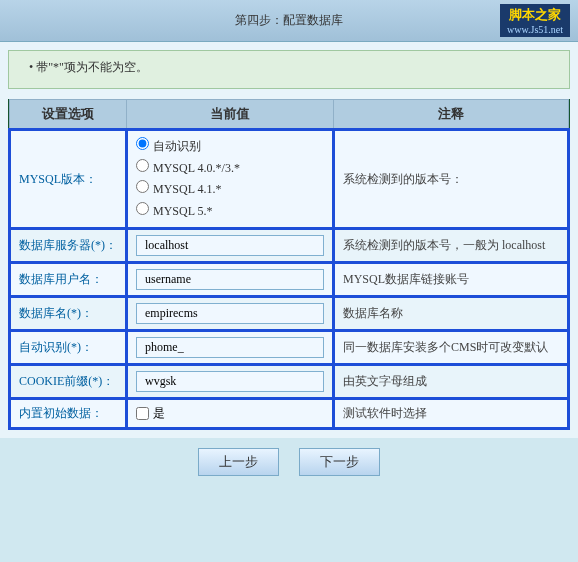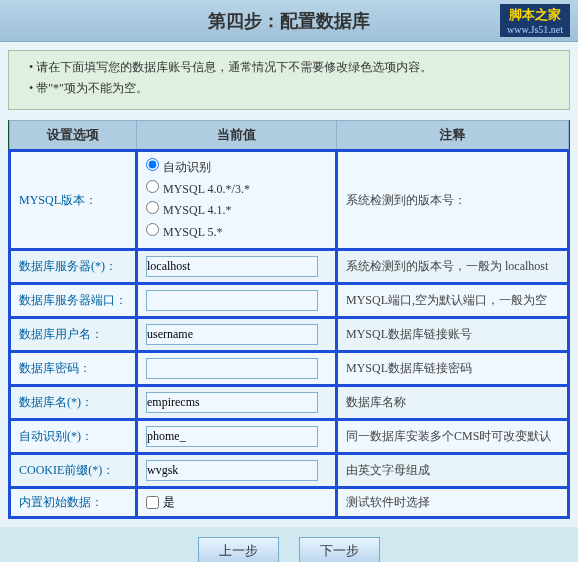--- a/index.html
+++ b/index.html
@@ -15,22 +15,22 @@
       display: flex;
       justify-content: space-between;
       align-items: center;
       padding: 4px 8px;
       border-bottom: 1px solid #7aaac0;
     }
     .top-title {
       flex: 1;
       text-align: center;
       color: #333;
-      font-size: 18px;
-      font-weight: bold;
+      font-size: 12px;
+      font-weight: normal;
     }
     .top-logo {
       background: #1a3a6b;
       color: #fff;
       font-size: 11px;
       padding: 2px 6px;
       text-align: center;
       min-width: 70px;
     }
     .top-logo div:first-child {
@@ -107,23 +107,23 @@
     .value-cell {
       width: 200px;
     }
     .note-cell {
       color: #444;
       font-size: 12px;
     }
     .text-input {
       border: 1px solid #80b0d0;
       background: #f0f8ff;
-      padding: 2px 0;
-      font-size: 12px;
-      width: 172px;
+      padding: 2px 8px;
+      font-size: 12px;
+      width: 188px;
       font-family: SimSun, serif;
     }
     .radio-group {
       line-height: 1.8;
     }
     .radio-group label {
       display: block;
       font-size: 12px;
       color: #333;
     }
@@ -161,21 +161,20 @@
   <div class="top-logo">
     <div>脚本之家</div>
     <div>www.Js51.net</div>
   </div>
 </div>
 
 <div class="main-container">
 
   <div class="info-box">
     <ul>
-      <li>请在下面填写您的数据库账号信息，通常情况下不需要修改绿色选项内容。</li>
       <li>带"*"项为不能为空。</li>
     </ul>
   </div>
 
   <table class="settings-table">
     <thead>
       <tr>
         <th>设置选项</th>
         <th>当前值</th>
         <th>注释</th>
@@ -193,33 +192,23 @@
             </div>
           </td>
           <td class="note-cell">系统检测到的版本号：</td>
         </tr>
         <tr>
           <td class="label-cell">数据库服务器(*)：</td>
           <td class="value-cell"><input type="text" class="text-input" value="localhost" style=""></td>
           <td class="note-cell">系统检测到的版本号，一般为 localhost</td>
         </tr>
         <tr>
-          <td class="label-cell">数据库服务器端口：</td>
-          <td class="value-cell"><input type="text" class="text-input" style=""></td>
-          <td class="note-cell">MYSQL端口,空为默认端口，一般为空</td>
-        </tr>
-        <tr>
           <td class="label-cell">数据库用户名：</td>
           <td class="value-cell"><input type="text" class="text-input" value="username" style=""></td>
           <td class="note-cell">MYSQL数据库链接账号</td>
-        </tr>
-        <tr>
-          <td class="label-cell">数据库密码：</td>
-          <td class="value-cell"><input type="password" class="text-input" style=""></td>
-          <td class="note-cell">MYSQL数据库链接密码</td>
         </tr>
         <tr>
           <td class="label-cell">数据库名(*)：</td>
           <td class="value-cell"><input type="text" class="text-input" value="empirecms" style=""></td>
           <td class="note-cell">数据库名称</td>
         </tr>
         <tr>
           <td class="label-cell">自动识别(*)：</td>
           <td class="value-cell"><input type="text" class="text-input" value="phome_" style=""></td>
           <td class="note-cell">同一数据库安装多个CMS时可改变默认</td>

